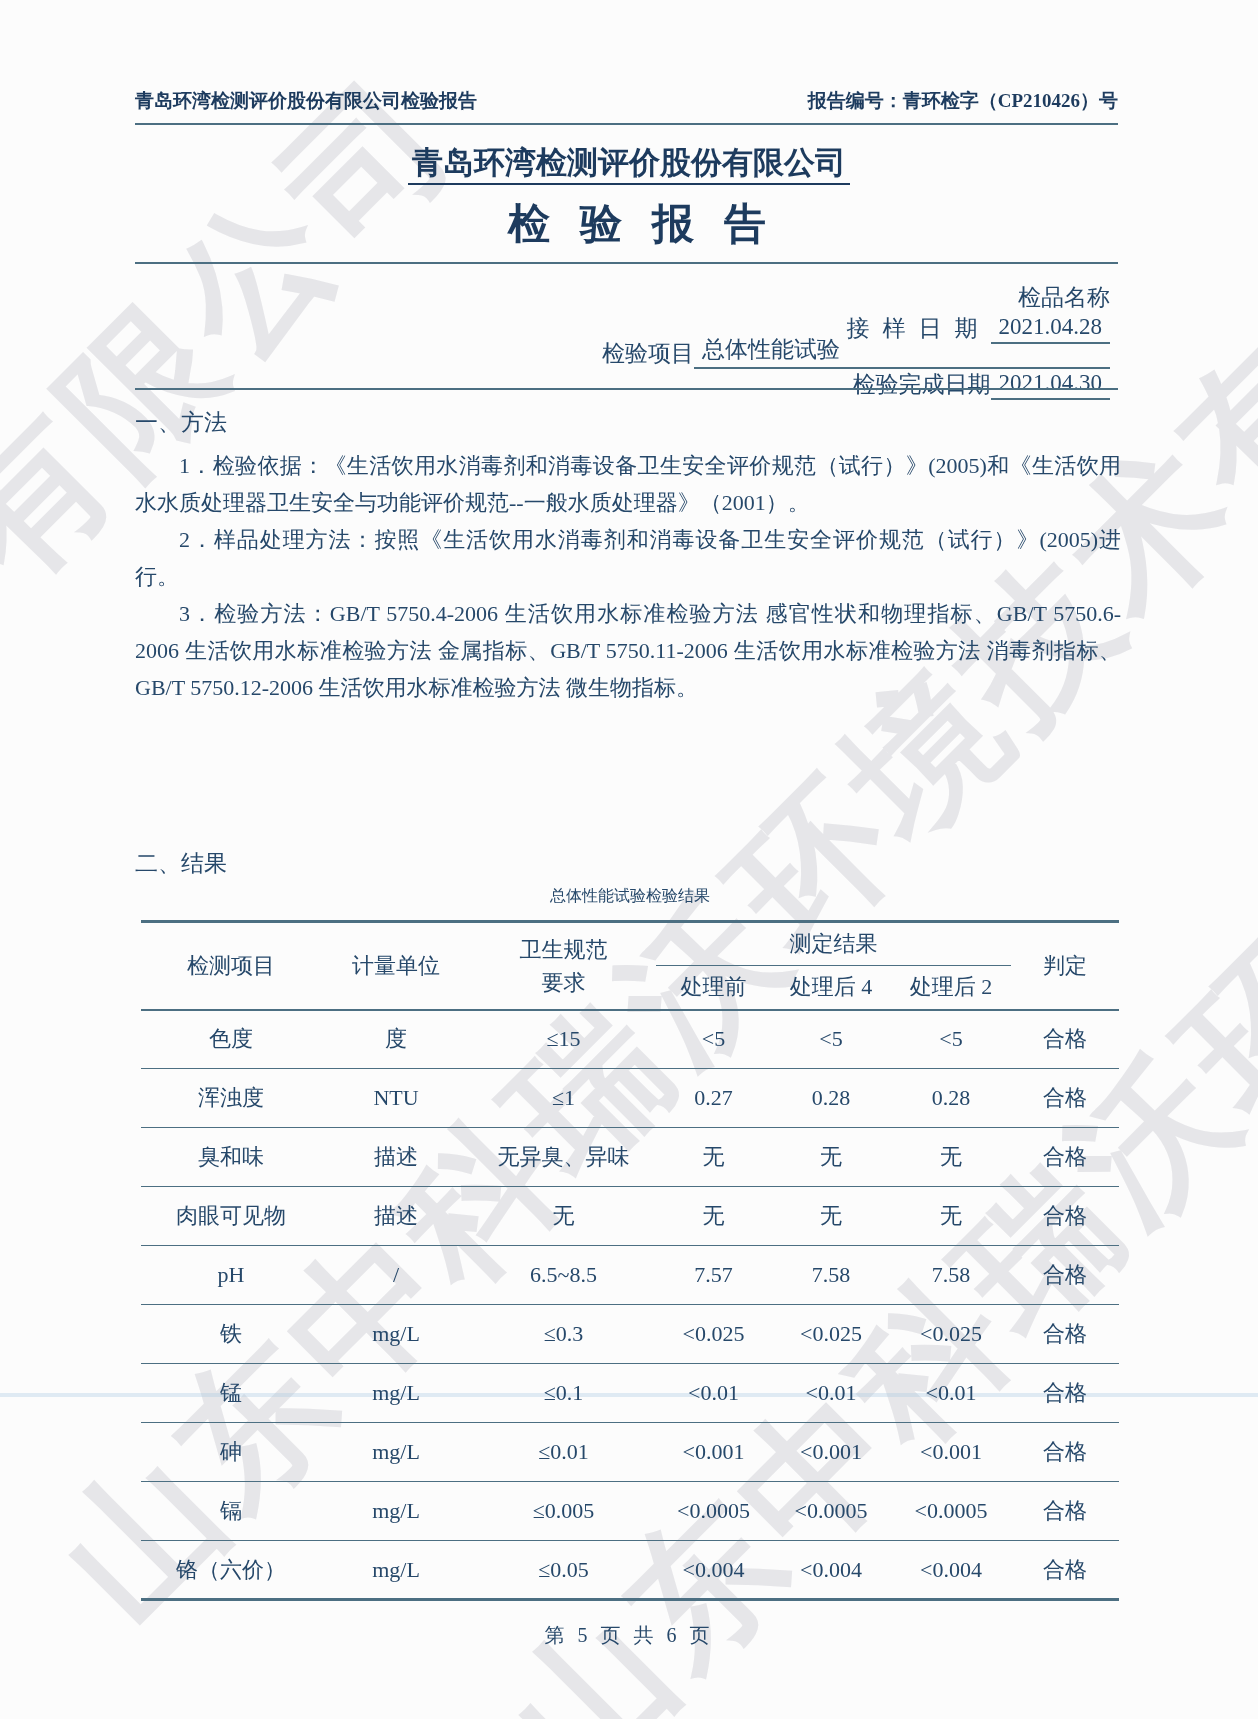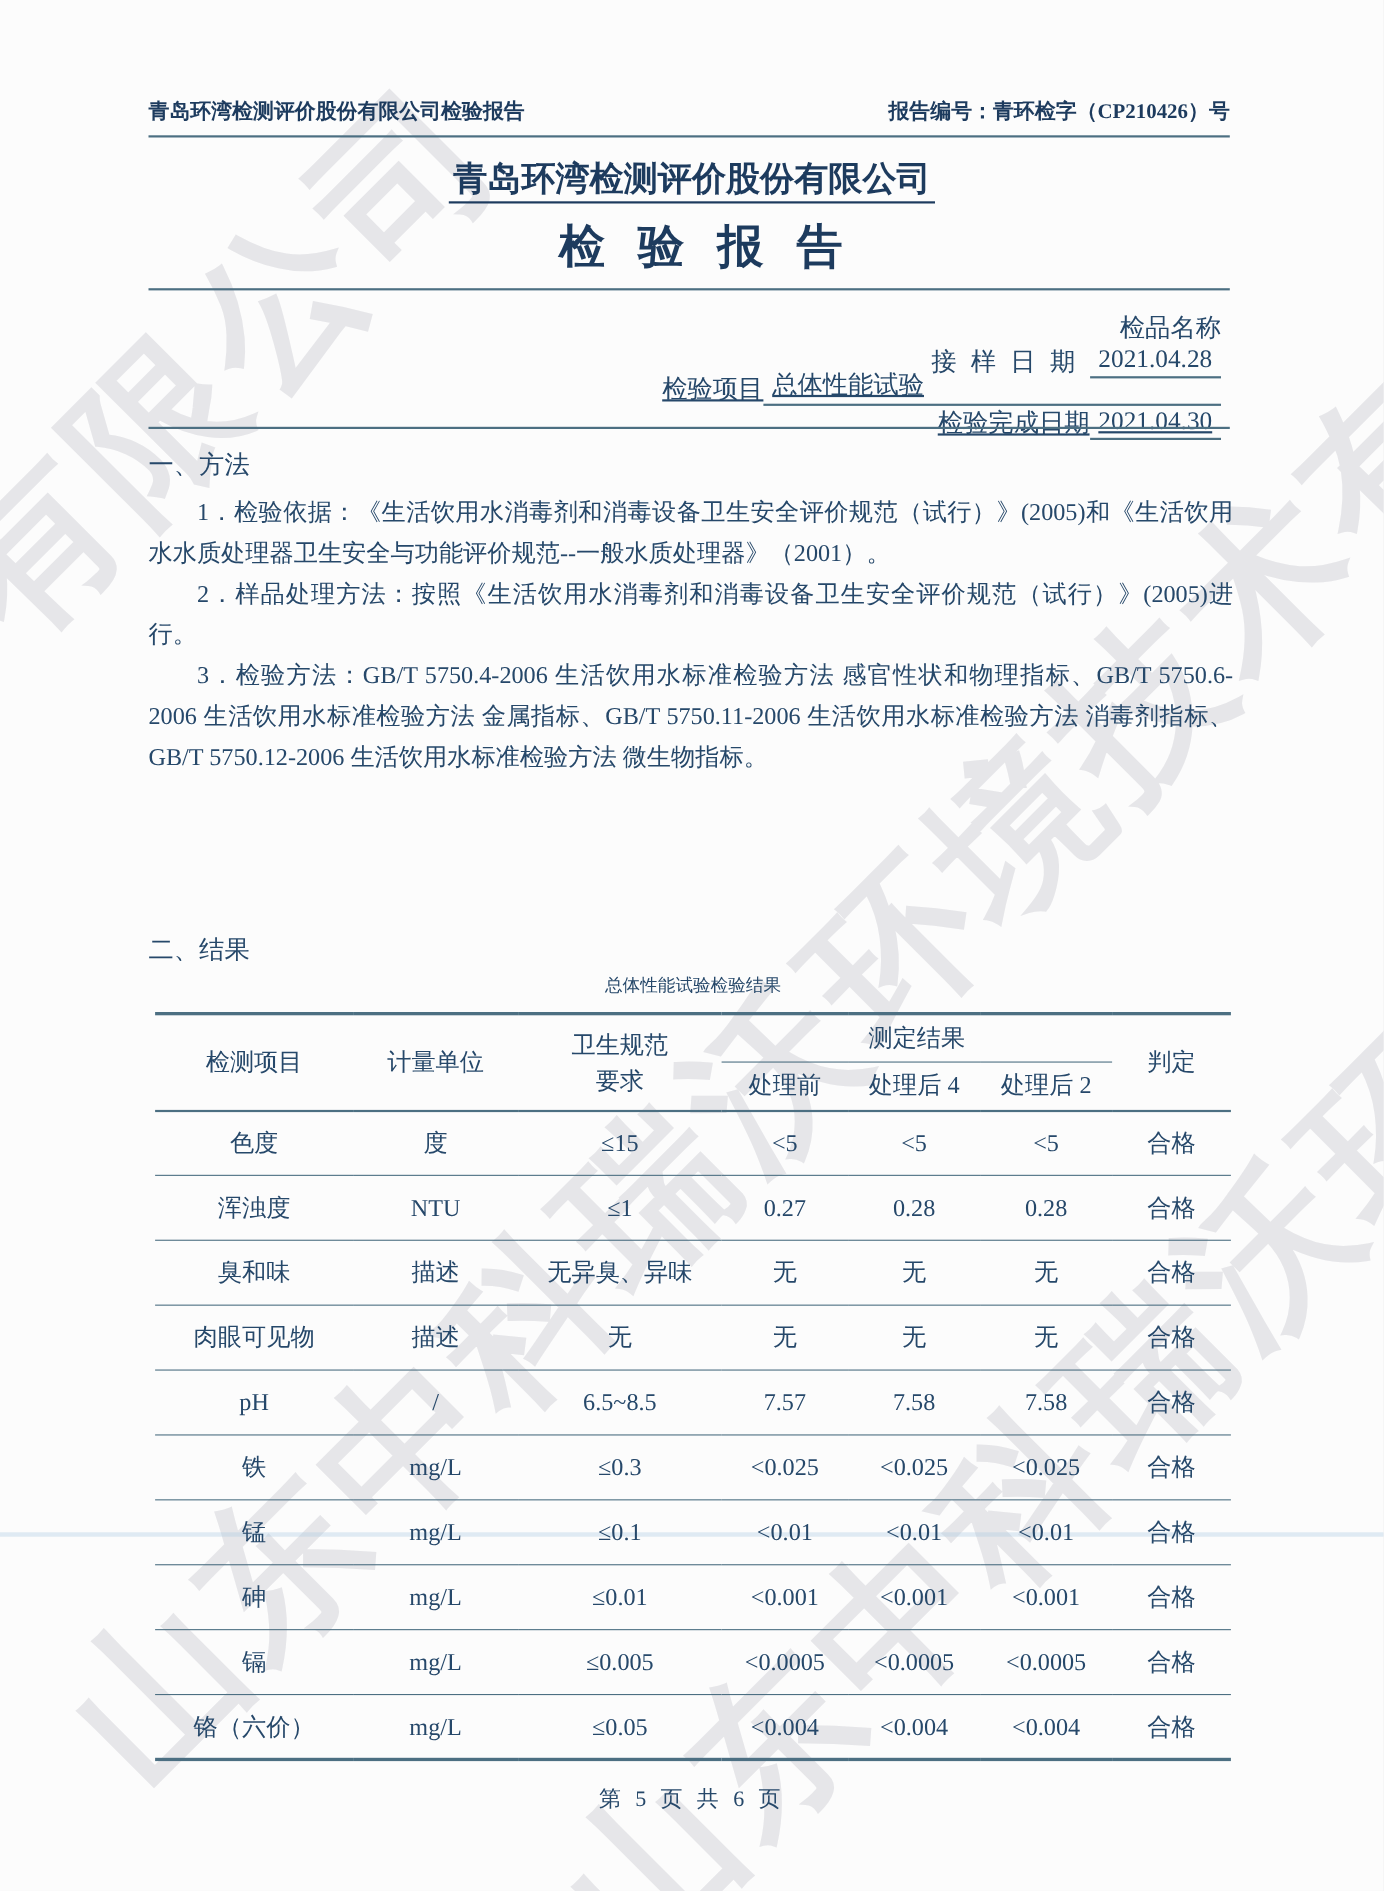--- a/index.html
+++ b/index.html
@@ -68,21 +68,21 @@
     border-top:2px solid var(--rule);
   }
 
   
   .info-row{
     position:absolute;left:137px;right:148px;
     display:flex;justify-content:space-between;align-items:flex-end;
     font-size:23px;color:var(--ink);flex-direction:column;
   }
   .info-1{top:282px;}
-  .info-2{top:334px;text-decoration:underline;}
+  .info-2{top:334px;}
   .lbl{white-space:nowrap;}
   .lbl-spread{letter-spacing:13px;white-space:nowrap;}
   .uval{
     border-bottom:2px solid var(--rule);
     padding:0 8px 2px 8px;white-space:nowrap;
   }
   .uval-long{padding-right:270px;}
   .grp{display:flex;align-items:flex-end;}
   .section-rule{
     position:absolute;top:388px;left:135px;right:140px;

